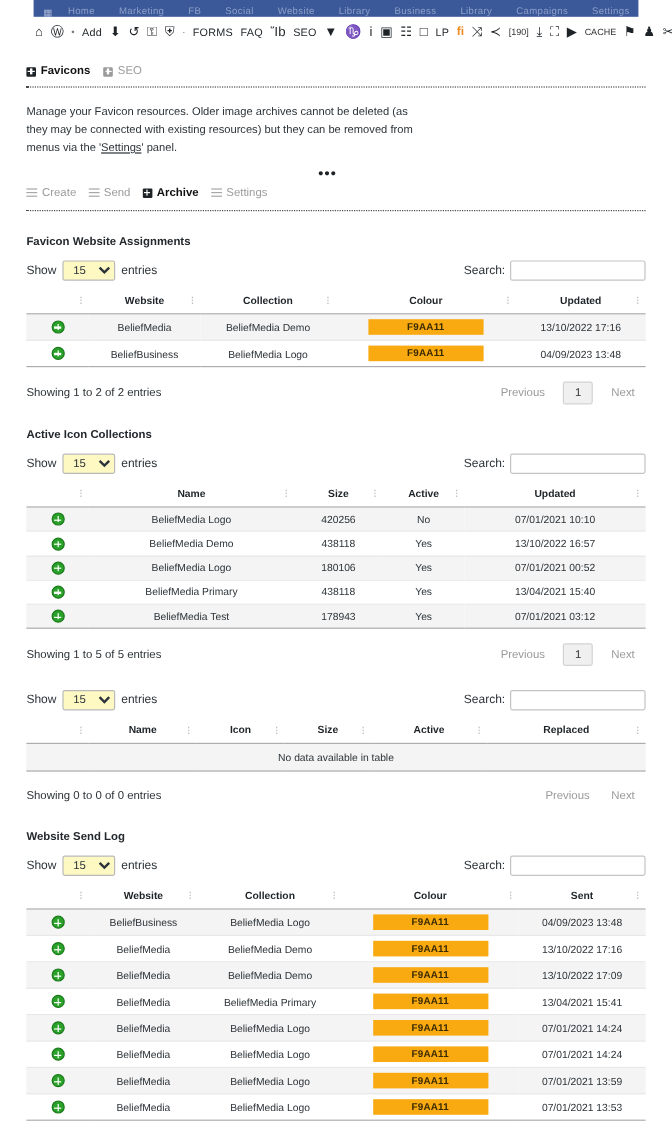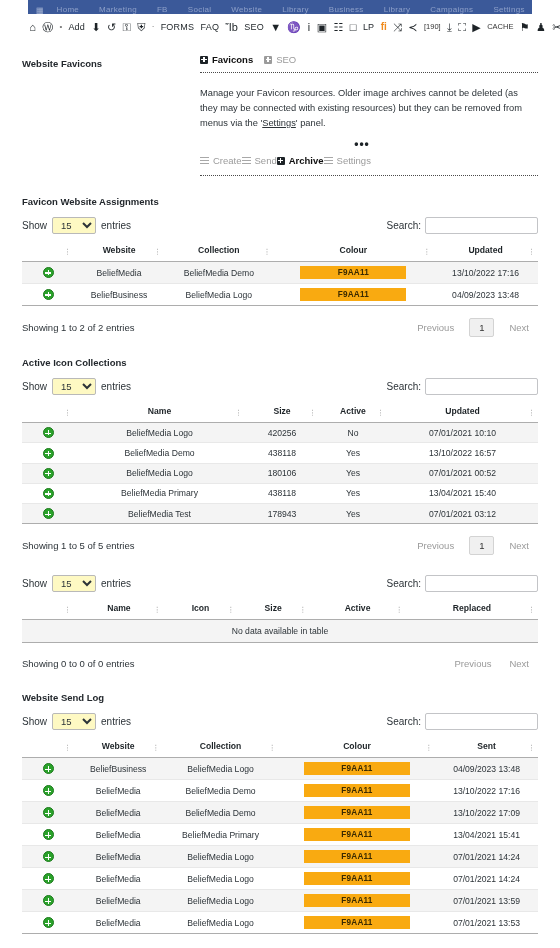--- a/index.html
+++ b/index.html
@@ -156,21 +156,21 @@
     font-weight: 700;
     letter-spacing: 1px;
     color: #1d2327;
     margin: 10px 0 8px 0;
     line-height: 6px;
     padding-right: 14px;
   }
   .menurow {
     display: flex;
     align-items: center;
-    gap: 0;
+    gap: 10px;
     font-size: 9.5px;
     margin: 6px 0 0 0;
   }
   .menurow .lbl { color: #9b9b9b; }
   .menurow .tab.active .lbl { color: #111; font-weight: 700; }
 
   
   .dt-block { margin-top: 20px; }
   .dt-title {
     font-size: 9.5px;
@@ -270,21 +270,21 @@
   .plus-ic::before, .plus-ic::after {
     content: "";
     position: absolute;
     background: #fff;
   }
   .plus-ic::before { left: 4.2px; top: 1.9px; width: 1.4px; height: 5.2px; }
   .plus-ic::after  { top: 4.2px; left: 1.9px; height: 1.4px; width: 5.2px; }
 
   .swatch {
     display: inline-block;
-    width: 106px;
+    width: 96px;
     background: #F9AA11;
     color: #3a2a00;
     font-size: 8.2px;
     font-weight: 700;
     letter-spacing: .2px;
     line-height: 11px;
     padding: 1px 0;
     text-align: center;
   }
 
@@ -374,21 +374,20 @@
     <span class="ab glyph">▶</span>
     <span class="ab small">CACHE</span>
     <span class="ab glyph">⚑</span>
     <span class="ab glyph">♟</span>
     <span class="ab glyph">✂</span>
   </div>
 
 <div class="page">
 
   <div class="section-head">
-    <div class="sh-left">Website Favicons</div>
     <div class="sh-right">
       <div class="tabrow" id="tabrow">
           <span class="tab active">
             <span class="sq"></span>
             <span class="lbl">Favicons</span>
           </span>
           <span class="tab muted">
             <span class="sq grey"></span>
             <span class="lbl">SEO</span>
           </span>

